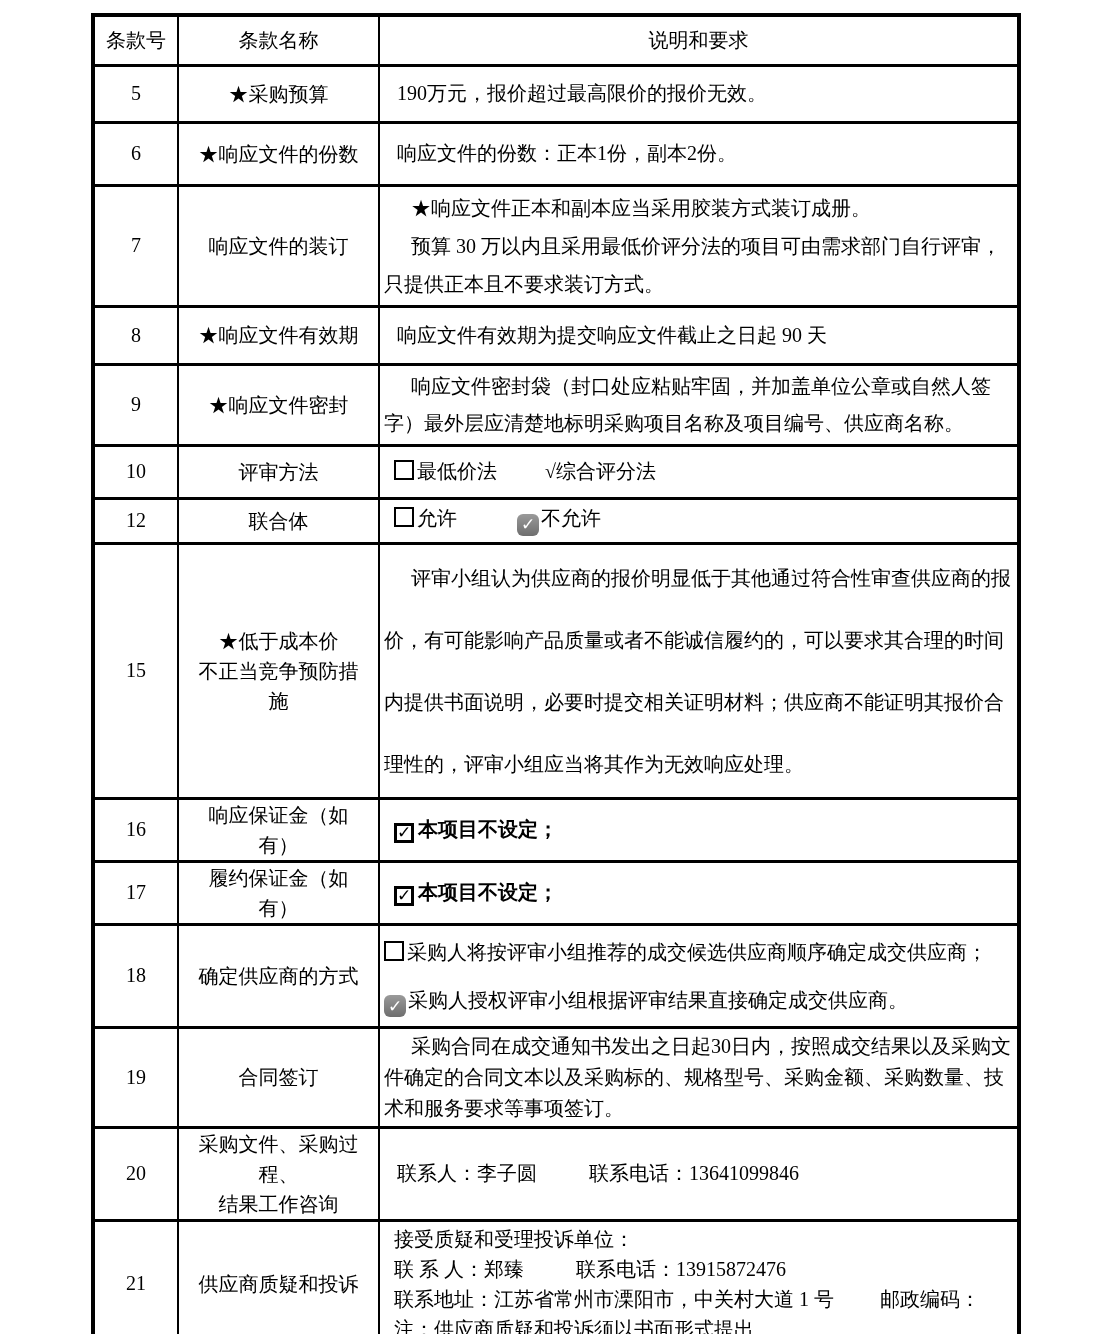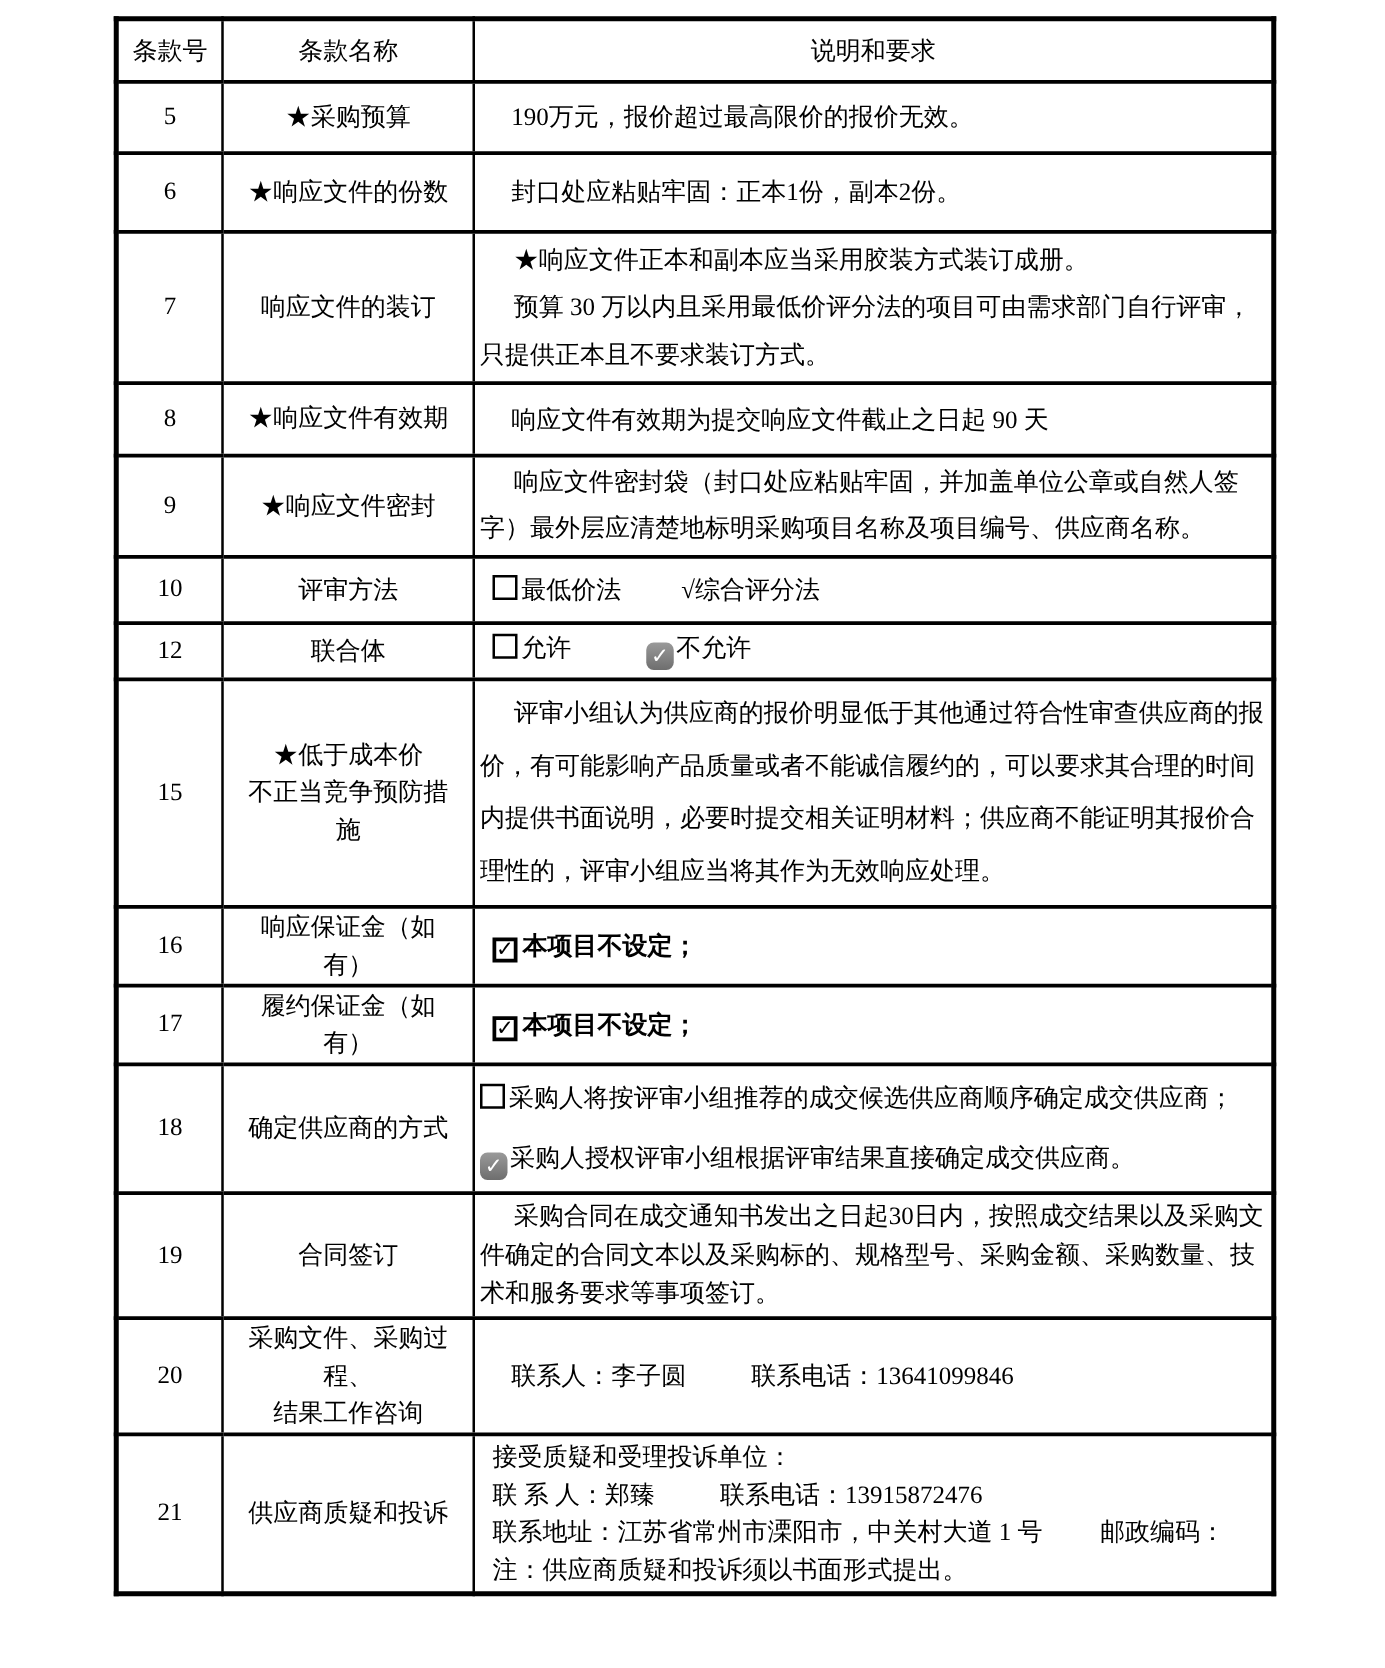--- a/index.html
+++ b/index.html
@@ -52,26 +52,26 @@
   tr.r19 { height: 94px; }
   tr.r20 { height: 57px; }
   tr.r21 { height: 121px; }
 
   .c-no   { text-align: center; font-size: 20px; }
   .c-name { text-align: center; font-size: 20px; line-height: 30px; padding: 0 14px; }
   .c-desc { font-size: 20px; text-align: left; padding: 2px 4px 2px 4px; }
 
   .c-head { text-align: center; font-size: 20px; }
 
-  .simple  { padding-left: 29px; }
+  .simple  { padding-left: 17px; }
   .center  { text-align: center; }
   .ind     { text-indent: 27px; }
   .lh38    { line-height: 38px; }
   .lh37    { line-height: 37px; }
-  .lh45    { line-height: 42px; }
+  .lh45    { line-height: 62px; }
   .lh31    { line-height: 31px; }
   .lh30    { line-height: 30px; }
   .lh48    { line-height: 48px; }
   .optpad  { padding-left: 14px; }
   .bold    { font-weight: bold; }
 
   .ml48 { margin-left: 48px; }
   .ml60 { margin-left: 60px; }
   .ml52 { margin-left: 52px; }
   .ml40 { margin-left: 52px; }
@@ -143,21 +143,21 @@
 
   <tr class="r5">
     <td class="c-no">5</td>
     <td class="c-name">★采购预算</td>
     <td class="c-desc simple">190万元，报价超过最高限价的报价无效。</td>
   </tr>
 
   <tr class="r6">
     <td class="c-no">6</td>
     <td class="c-name">★响应文件的份数</td>
-    <td class="c-desc simple">封口处应粘贴牢固：正本1份，副本2份。</td>
+    <td class="c-desc simple">响应文件的份数：正本1份，副本2份。</td>
   </tr>
 
   <tr class="r7">
     <td class="c-no">7</td>
     <td class="c-name">响应文件的装订</td>
     <td class="c-desc lh38">
       <div class="ind">★响应文件正本和副本应当采用胶装方式装订成册。</div>
       <div class="ind">预算 30 万以内且采用最低价评分法的项目可由需求部门自行评审，只提供正本且不要求装订方式。</div>
     </td>
   </tr>

